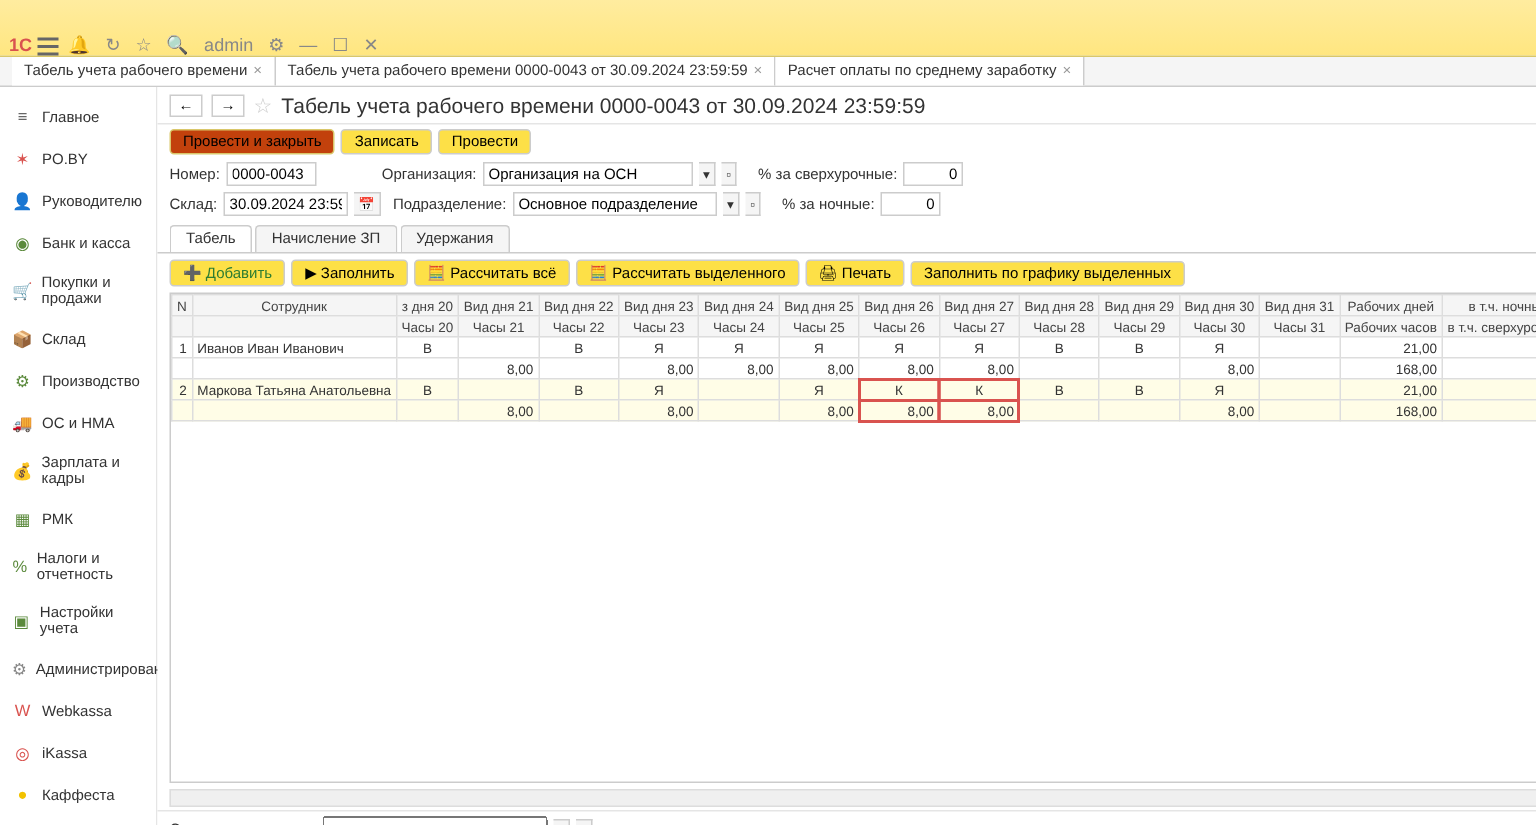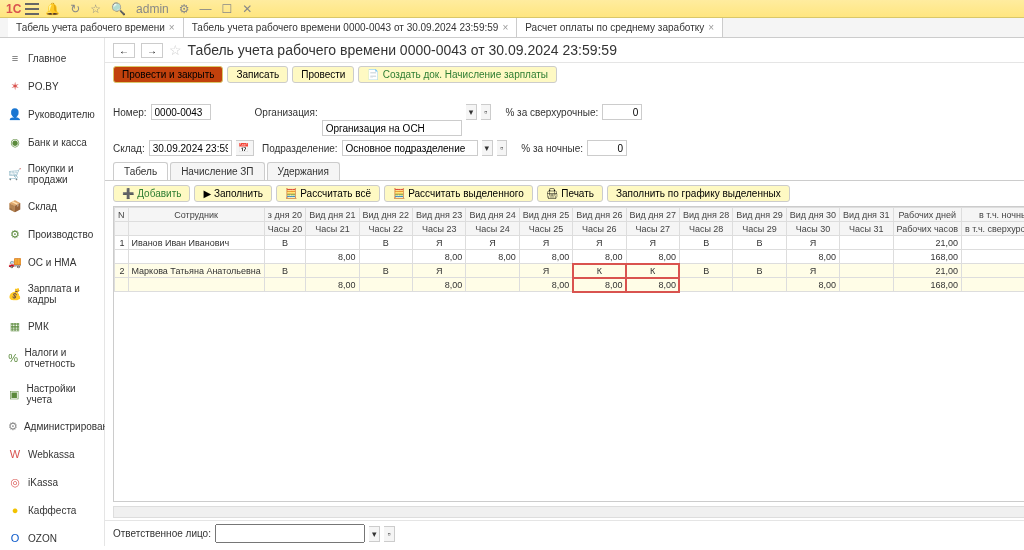--- a/index.html
+++ b/index.html
@@ -1,17 +1,17 @@
 <!DOCTYPE html>
 <html><head>
 <meta charset="utf-8">
 <style>
 * { box-sizing: border-box; margin: 0; padding: 0; font-family: Arial, sans-serif; }
 body { font-size: 10px; background: #fff; color: #333; overflow: hidden; width: 1024px; height: 550px; }
-.app-header { background: linear-gradient(#ffec9f, #ffe680); height: 18px; display: flex; align-items: center; padding: 0 6px; border-bottom: 1px solid #d9c76a; }
+.app-header { background: linear-gradient(#ffec9f, #ffe680); height: 38px; display: flex; align-items: flex-end; padding: 0 6px; border-bottom: 1px solid #d9c76a; }
 .logo { color: #d9534f; font-weight: bold; font-size: 12px; margin-right: 4px; }
 .burger { width: 14px; height: 12px; display: inline-flex; flex-direction: column; justify-content: space-between; margin-right: 6px; cursor: pointer; }
 .burger span { height: 2px; background: #666; }
 .app-title { flex: 1; font-size: 10px; color: #444; }
 .hdr-icons { display: flex; gap: 10px; align-items: center; color: #888; font-size: 12px; }
 .hdr-icons span { cursor: pointer; }
 .tabs-bar { background: #f5f5f5; height: 20px; display: flex; align-items: stretch; border-bottom: 1px solid #ccc; padding-left: 8px; }
 .doc-tab { padding: 3px 8px; border-right: 1px solid #ccc; background: #fff; font-size: 10px; display: flex; align-items: center; gap: 4px; }
 .doc-tab.active { background: #fff; }
 .doc-tab .x { color: #999; cursor: pointer; }
@@ -19,21 +19,21 @@
 .sidebar { width: 105px; background: #fff; border-right: 1px solid #e5e5e5; padding-top: 6px; }
 .side-item { display: flex; align-items: center; gap: 6px; padding: 7px 8px; font-size: 10px; color: #333; cursor: pointer; }
 .side-item .ic { width: 14px; height: 14px; display: inline-flex; align-items: center; justify-content: center; font-size: 11px; }
 .main { flex: 1; display: flex; flex-direction: column; background: #fff; }
 .toolbar-top { display: flex; align-items: center; gap: 6px; padding: 4px 8px; border-bottom: 1px solid #e5e5e5; }
 .nav-btn { border: 1px solid #ccc; background: #fff; padding: 1px 5px; font-size: 10px; cursor: pointer; }
 .star { color: #ccc; font-size: 14px; }
 .page-title { font-size: 14px; font-weight: normal; color: #333; }
 .cmd-bar { display: flex; align-items: center; gap: 4px; padding: 3px 8px; }
 .btn-primary { background: #c2410c; border: 1px solid #d9c76a; padding: 2px 8px; font-size: 10px; cursor: pointer; border-radius: 3px; }
-.btn { background: #fef9c3; border: 1px solid #ccc; padding: 2px 8px; font-size: 10px; cursor: pointer; border-radius: 3px; }
+.btn { background: #fde047; border: 1px solid #ccc; padding: 2px 8px; font-size: 10px; cursor: pointer; border-radius: 3px; }
 .btn-green { color: #2e7d32; }
 .form-row { display: flex; align-items: center; gap: 4px; padding: 2px 8px; font-size: 10px; }
 .form-row label { color: #333; }
 .form-row input, .form-row .fld { border: 1px solid #ccc; padding: 1px 3px; font-size: 10px; height: 16px; background: #fff; }
 .fld-btn { border: 1px solid #ccc; border-left: none; padding: 0 3px; height: 16px; background: #f5f5f5; cursor: pointer; font-size: 9px; display: inline-flex; align-items: center; }
 .sub-tabs { display: flex; padding: 0 8px; margin-top: 4px; border-bottom: 1px solid #ccc; }
 .sub-tab { padding: 3px 10px; border: 1px solid #ccc; border-bottom: none; background: #f5f5f5; font-size: 10px; cursor: pointer; margin-right: 2px; border-radius: 3px 3px 0 0; }
 .sub-tab.active { background: #fff; }
 .grid-cmds { display: flex; gap: 4px; padding: 4px 8px; align-items: center; }
 .grid-wrap { flex: 1; overflow: auto; margin: 0 8px 4px 8px; border: 1px solid #ccc; position: relative; }
@@ -161,28 +161,27 @@
       <button class="nav-btn">←</button>
       <button class="nav-btn">→</button>
       <span class="star">☆</span>
       <span class="page-title">Табель учета рабочего времени 0000-0043 от 30.09.2024 23:59:59</span>
 
     </div>
     <div class="cmd-bar">
       <button class="btn-primary">Провести и закрыть</button>
       <button class="btn">Записать</button>
       <button class="btn">Провести</button>
-      <button class="btn btn-green">📄 <span>Создать док. Начисление зарплаты</span></button>
 
     </div>
     <div class="form-row">
       <label>Номер:</label>
       <input class="fld" style="width: 60px;" value="0000-0043">
       <label style="margin-left:40px">Организация:</label>
-      <input class="fld" style="width: 140px; margin-top: 32px;" value="Организация на ОСН">
+      <input class="fld" style="width: 140px;" value="Организация на ОСН">
         <span class="fld-btn">▾</span>
         <span class="fld-btn">▫</span>
       <label style="margin-left:10px">% за сверхурочные:</label>
       <input class="fld" style="width: 40px; text-align: right;" value="0">
     </div>
     <div class="form-row">
       <label>Склад:</label>
       <input class="fld" style="width: 83px;" value="30.09.2024 23:59:59">
         <span class="fld-btn">📅</span>
       <label style="margin-left:4px">Подразделение:</label>

